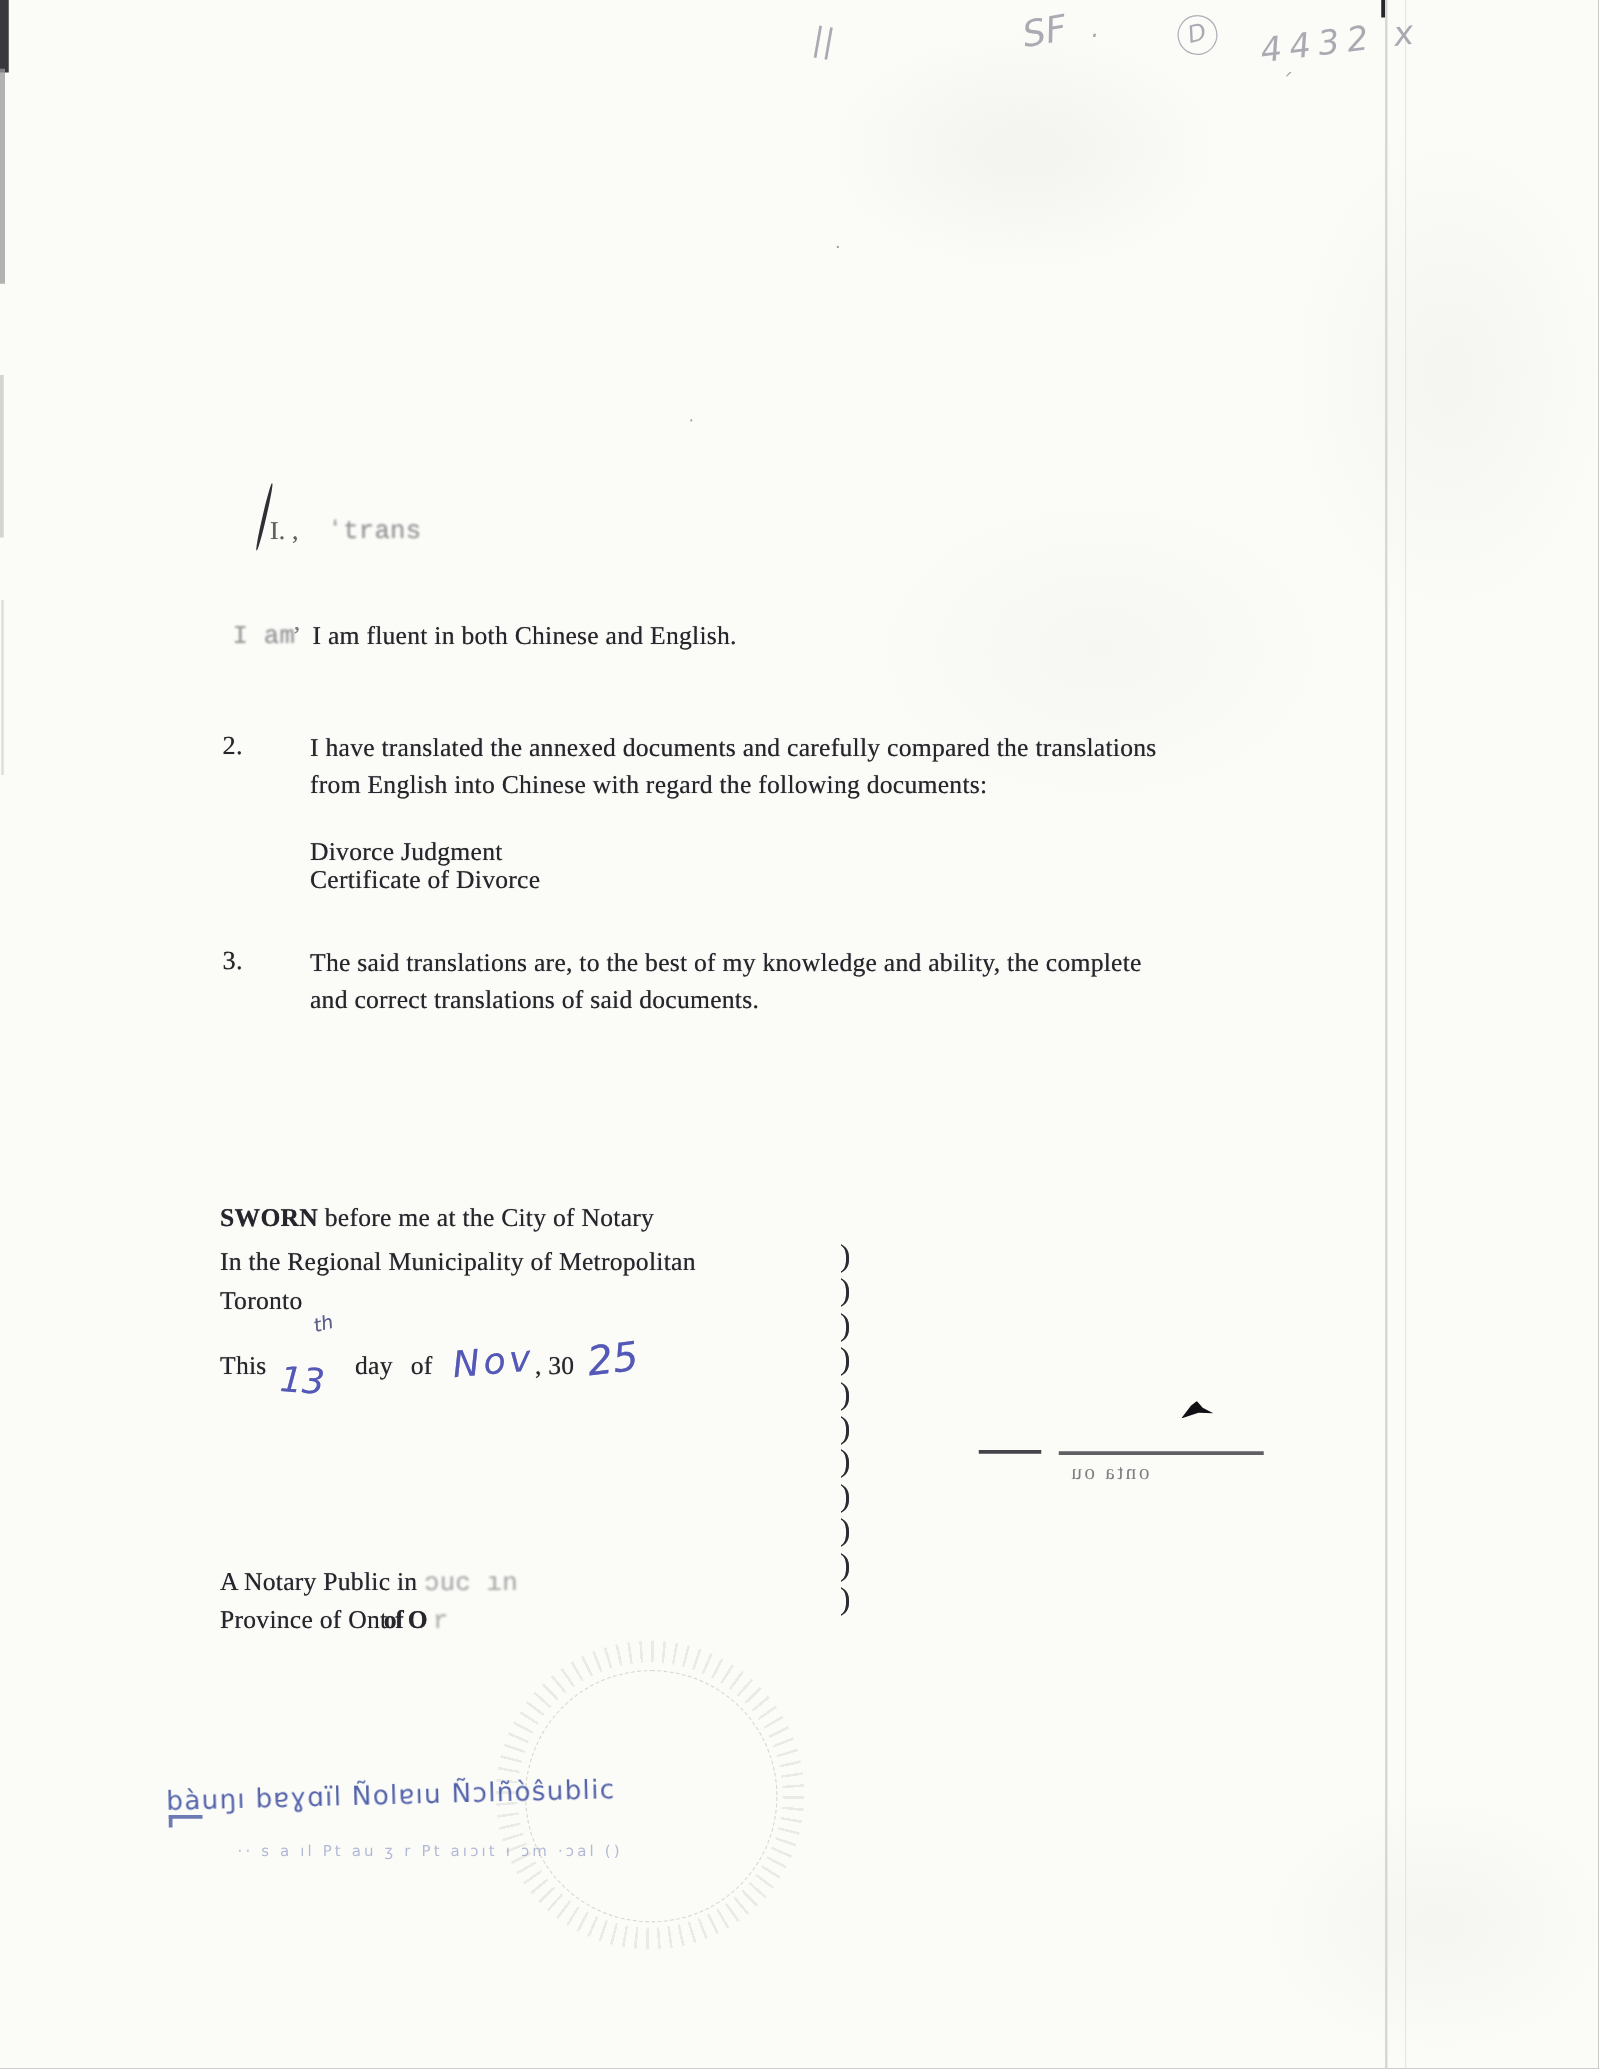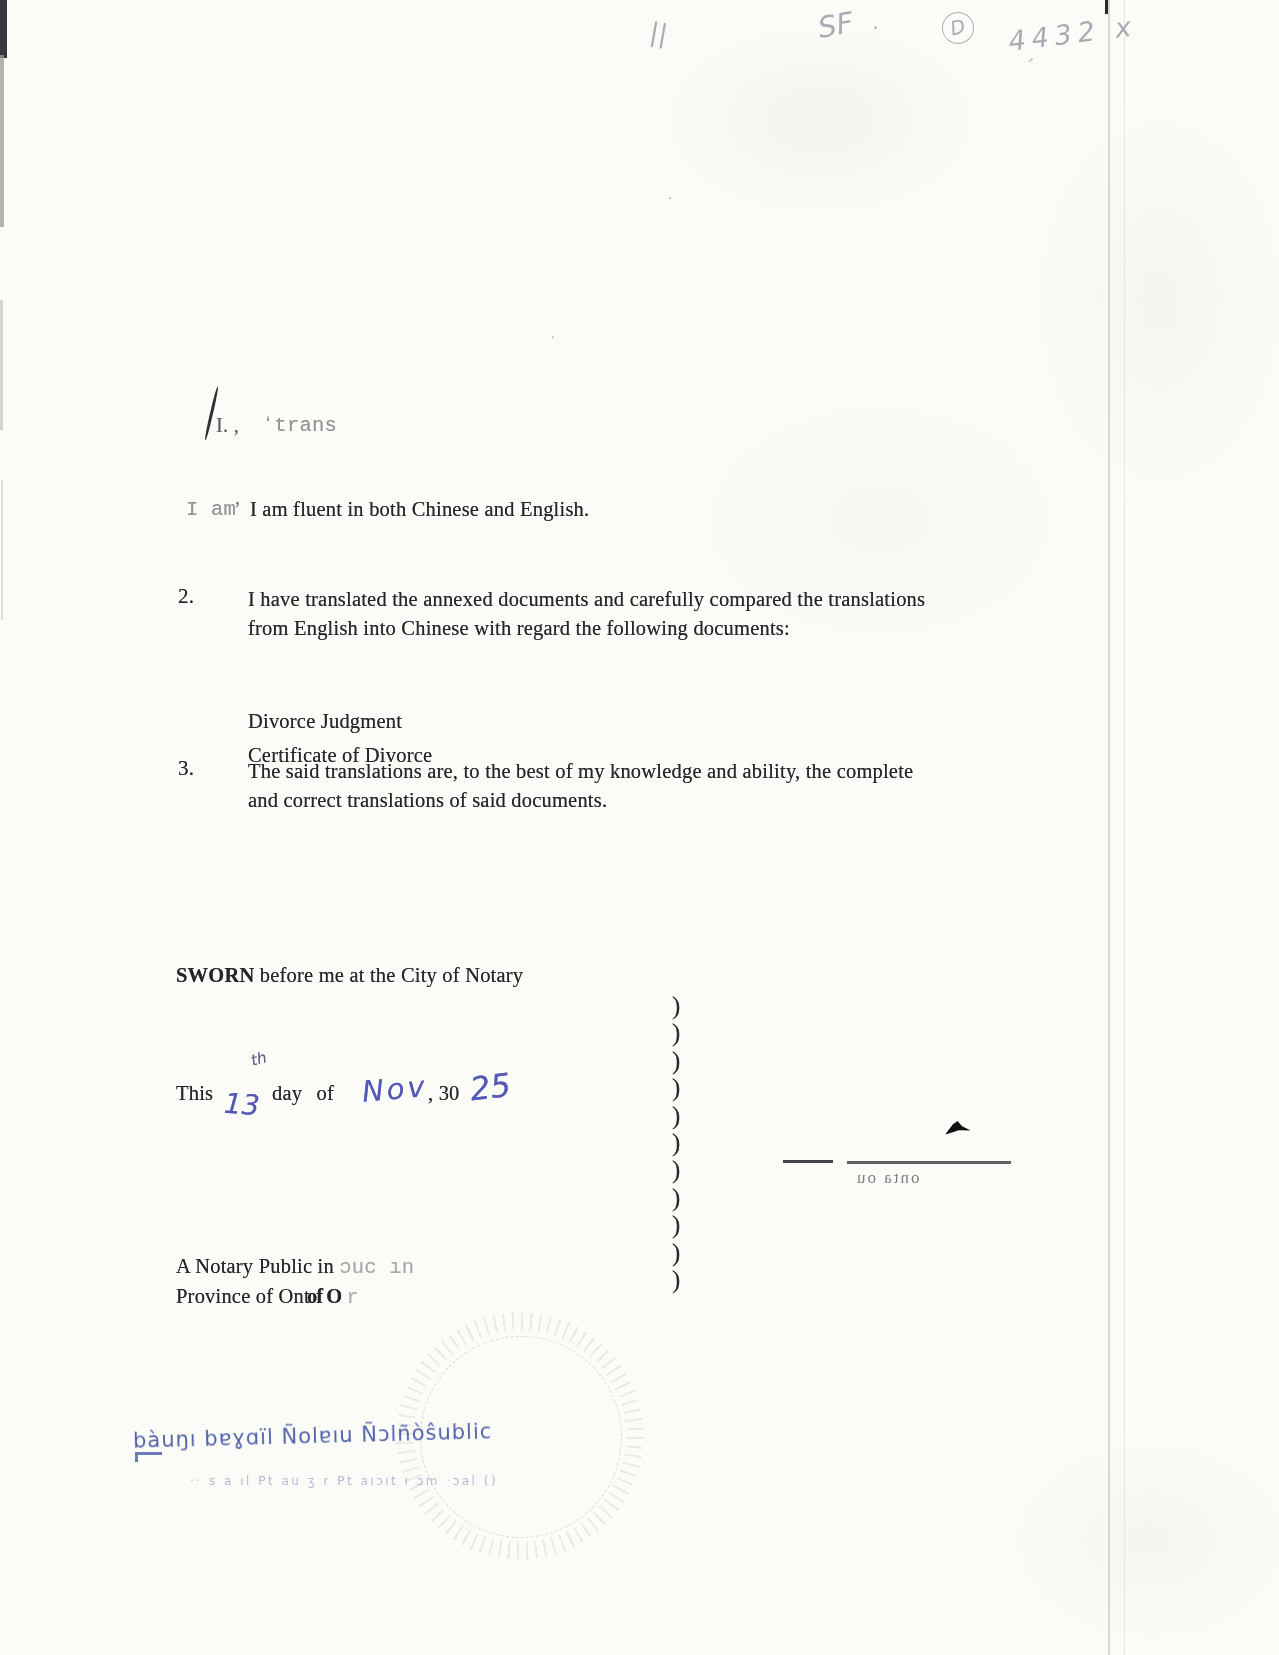--- a/index.html
+++ b/index.html
@@ -43,21 +43,21 @@
   .seal{
     border-radius:50%;
     background:repeating-conic-gradient(rgba(158,158,146,.22) 0deg 1deg, transparent 1deg 4.5deg);
     -webkit-mask:radial-gradient(closest-side, transparent 0 85%, #000 86% 99%, transparent 100%);
     mask:radial-gradient(closest-side, transparent 0 85%, #000 86% 99%, transparent 100%);
     opacity:.8; transform:rotate(14deg);
   }
   .seal-inner{border:1.5px dashed rgba(168,168,156,.5); border-radius:50%; opacity:.8;}
   .edge{background:#9a9a9c;}
   .speck{color:#9a9aa2; font-family:"DejaVu Sans", sans-serif;}
-  .word-sp{word-spacing:9px;}
+  .word-sp{word-spacing:9px;margin-left:12px;}
   .indent-num{font-size:21px;}
 </style>
 </head>
 <body>
 
 <div class="page">
 
   <div class="abs" style="left:0;top:0;width:7px;height:58px;background:#39393d;"></div>
   <div class="abs edge" style="left:0;top:55px;width:4px;height:172px;opacity:.75;"></div>
   <div class="abs edge" style="left:0;top:300px;width:3px;height:130px;opacity:.4;"></div>
@@ -80,30 +80,32 @@
   <span class="abs scan smudge nowrap" style="left:216px;top:414px;">I. ,</span>
   <span class="abs scan ghost nowrap" style="left:262px;top:414px;">ʻtrans</span>
 
   <span class="abs scan ghost nowrap" style="left:186px;top:498px;">I am</span>
   <span class="abs scan nowrap" style="left:234px;top:498px;opacity:.6;">ʼ</span>
   <span class="abs scan nowrap" style="left:250px;top:498px;">I am fluent in both Chinese and English.</span>
 
   <span class="abs scan indent-num" style="left:178px;top:584px;">2.</span>
   <div class="abs scan pre" style="left:248px;top:585px;width:800px;line-height:29px;">I have translated the annexed documents and carefully compared the translations
 from English into Chinese with regard the following documents:</div>
-  <div class="abs scan pre" style="left:248px;top:704px;width:500px;line-height:34px;">Divorce Judgment
+  <div class="abs scan pre" style="left:248px;top:671px;width:500px;line-height:22px;">Divorce Judgment
 Certificate of Divorce</div>
 
   <span class="abs scan indent-num" style="left:178px;top:756px;">3.</span>
   <div class="abs scan pre" style="left:248px;top:757px;width:800px;line-height:29px;">The said translations are, to the best of my knowledge and ability, the complete
 and correct translations of said documents.</div>
 
   <div class="abs scan nowrap" style="left:176px;top:964px;">
     <span style="font-weight:bold;">SWORN</span><span> before me at the City of Notary</span>
   </div>
+  <div class="abs scan pre" style="left:176px;top:995px;width:520px;line-height:31px;">In the Regional Municipality of Metropolitan
+Toronto</div>
 
   <span class="abs scan" style="left:176px;top:1082px;">This</span>
   <span class="abs blue-ink" style="left:224px;top:1088px;font-size:28px;transform:rotate(4deg);">13</span>
   <span class="abs blue-ink" style="left:251px;top:1050px;font-size:15px;color:#5f5f86;transform:rotate(-14deg);">th</span>
   <span class="abs scan word-sp" style="left:272px;top:1082px;">day of</span>
   <span class="abs blue-ink" style="left:362px;top:1072px;font-size:29px;letter-spacing:3px;transform:rotate(-5deg);">Nov</span>
   <span class="abs scan" style="left:428px;top:1082px;">, 30</span>
   <span class="abs blue-ink" style="left:470px;top:1068px;font-size:32px;transform:rotate(-7deg);">25</span>
 
   <div class="abs paren-col pre" style="left:672px;top:992px;">)

